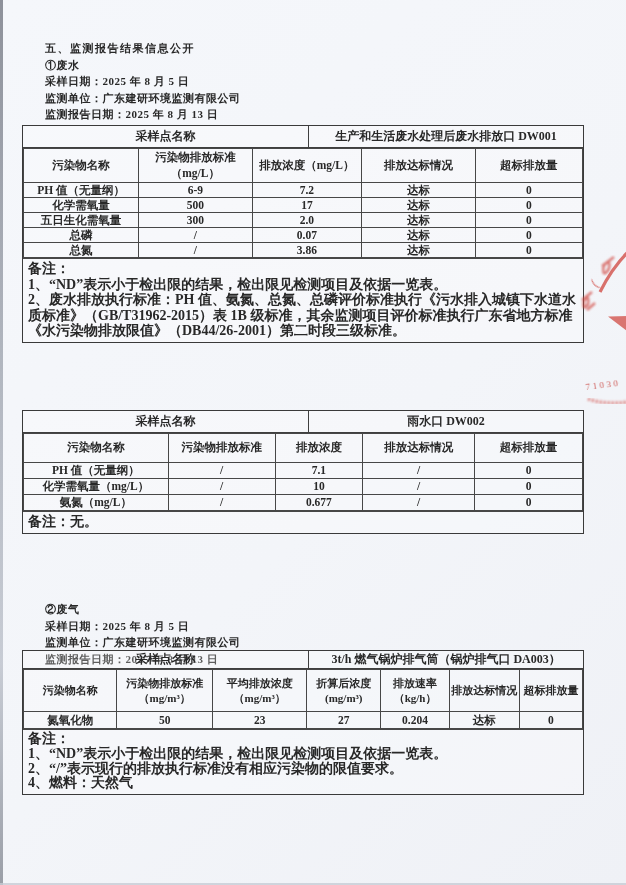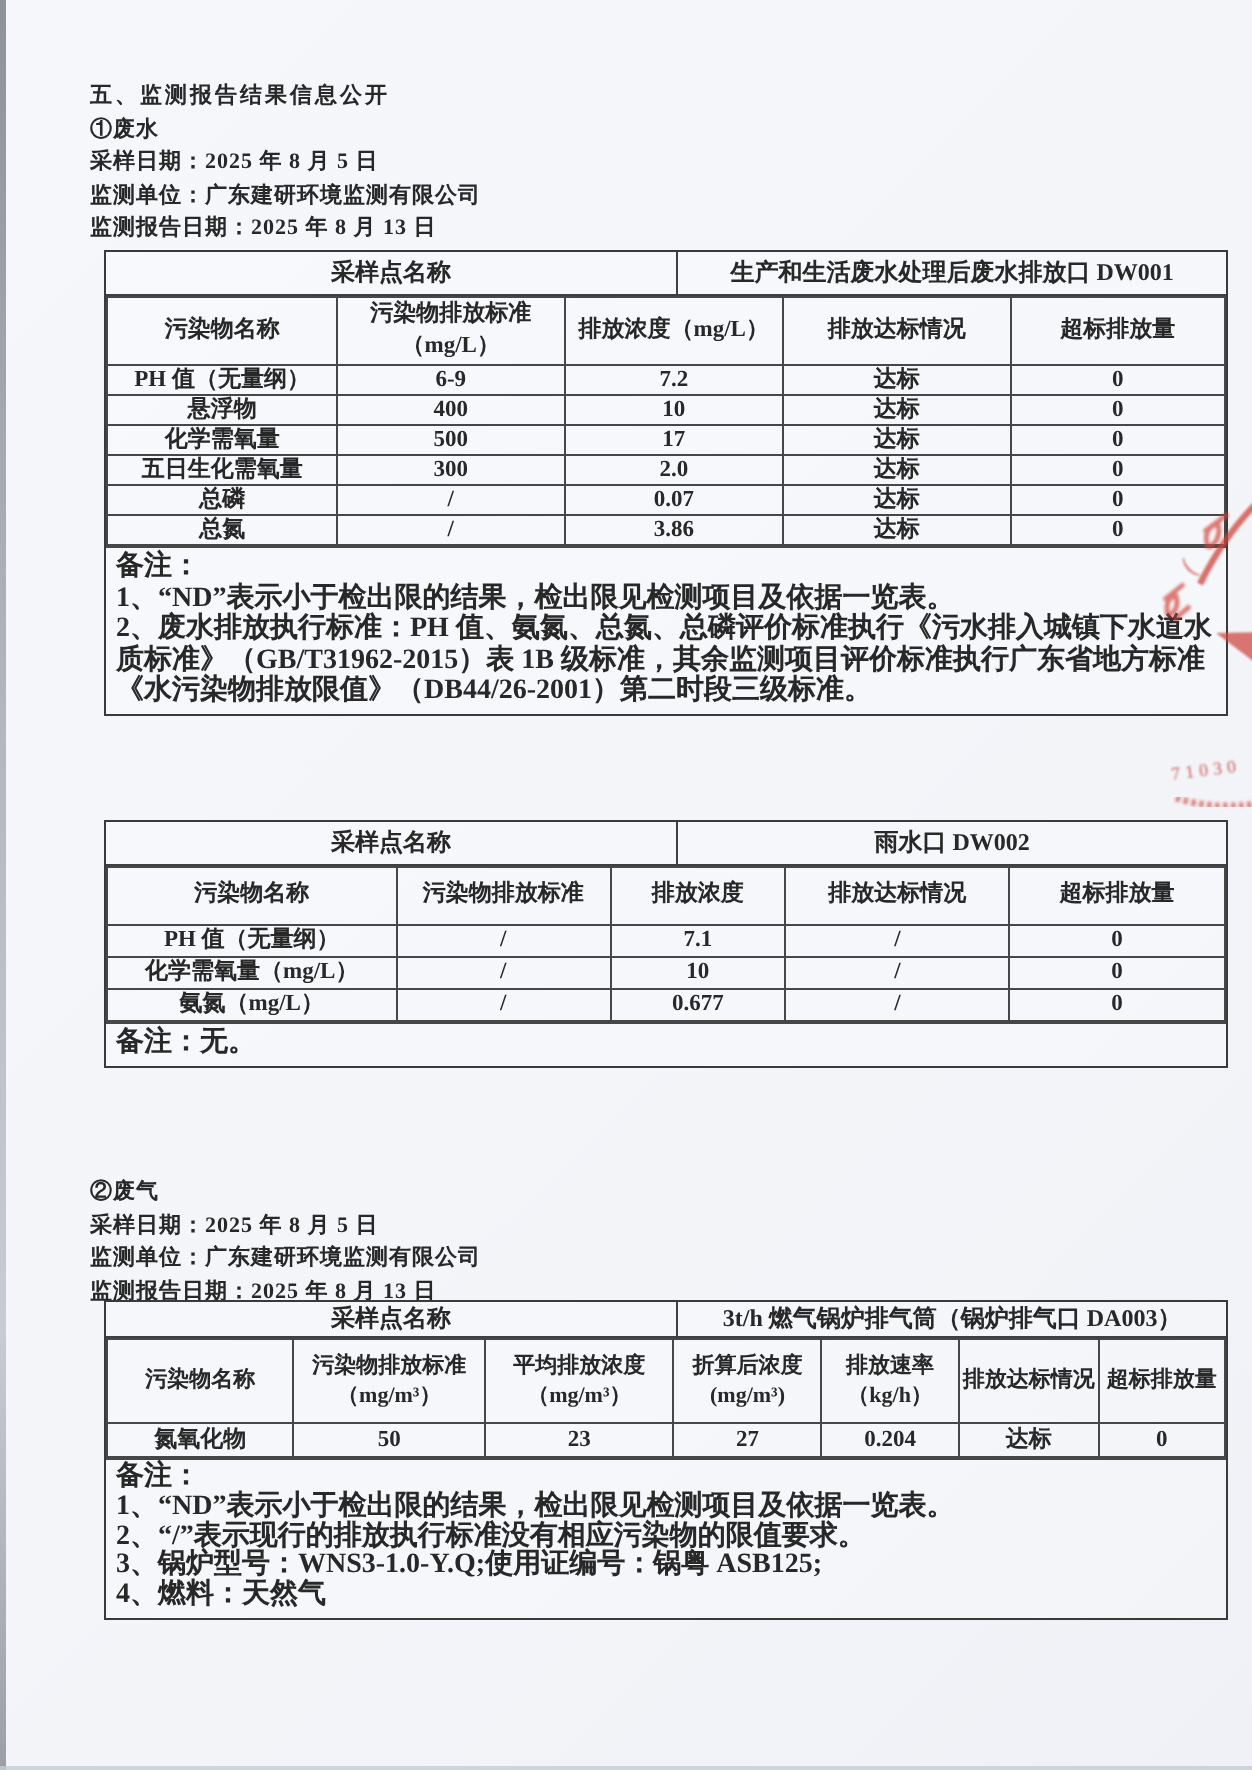--- a/index.html
+++ b/index.html
@@ -11,21 +11,21 @@
     font-family:"Liberation Serif","DejaVu Serif",serif;
     color:#282828;
   }
   .scan-edge-left{position:absolute;left:0;top:0;width:3px;height:885px;background:linear-gradient(180deg,#6b6f7a,#9aa0ab 40%,#b9bec8 75%,#7d828c);opacity:.75;}
   .scan-edge-bottom{position:absolute;left:0;bottom:0;width:626px;height:2px;background:#c7ccd4;opacity:.8;}
 
   .hblock{position:absolute;left:45px;width:540px;}
   .doc-line{height:16.5px;line-height:16.5px;font-size:11px;font-weight:600;letter-spacing:.5px;white-space:nowrap;}
   .doc-title{letter-spacing:1.5px;}
 
-  .tbl{position:absolute;left:52px;width:560px;border:1.6px solid #3a3a3a;background:rgba(255,255,255,.25);}
+  .tbl{position:absolute;left:22px;width:560px;border:1.6px solid #3a3a3a;background:rgba(255,255,255,.25);}
   .tbl-top{display:flex;border-bottom:1px solid #3f3f3f;font-size:12px;font-weight:600;}
   .tbl-top .cl{width:51%;border-right:1px solid #3f3f3f;display:flex;align-items:center;justify-content:center;}
   .tbl-top .cr{width:49%;display:flex;align-items:center;justify-content:center;white-space:nowrap;}
   table{width:100%;border-collapse:collapse;table-layout:fixed;}
   th,td{border:1px solid #474747;text-align:center;vertical-align:middle;font-weight:600;padding:0 1px;overflow:hidden;}
   th{font-size:11.5px;line-height:1.35;}
   td{font-size:11.5px;}
   .t1 .tbl-top{height:21px;}
   .t1 th{height:33px;}
   .t1 td{height:14px;line-height:14px;}
@@ -80,27 +80,20 @@
       </thead>
       <tbody>
           <tr>
             <td>PH 值（无量纲）</td>
             <td>6-9</td>
             <td>7.2</td>
             <td>达标</td>
             <td>0</td>
           </tr>
           <tr>
-            <td>悬浮物</td>
-            <td>400</td>
-            <td>10</td>
-            <td>达标</td>
-            <td>0</td>
-          </tr>
-          <tr>
             <td>化学需氧量</td>
             <td>500</td>
             <td>17</td>
             <td>达标</td>
             <td>0</td>
           </tr>
           <tr>
             <td>五日生化需氧量</td>
             <td>300</td>
             <td>2.0</td>
@@ -174,21 +167,21 @@
             <td>/</td>
             <td>0</td>
           </tr>
         </tbody>
     </table>
     <div class="tbl-notes">
         <div>备注：无。</div>
       </div>
   </div>
 
-  <div class="hblock" style="top:588px">
+  <div class="hblock" style="top:601px">
     <div class="doc-line">②废气</div>
     <div class="doc-line">采样日期：2025 年 8 月 5 日</div>
     <div class="doc-line">监测单位：广东建研环境监测有限公司</div>
     <div class="doc-line">监测报告日期：2025 年 8 月 13 日</div>
   </div>
 
   <div class="tbl t3" style="top:650px">
     <div class="tbl-top">
       <div class="cl">采样点名称</div>
       <div class="cr">3t/h 燃气锅炉排气筒（锅炉排气口 DA003）</div>
@@ -223,21 +216,20 @@
             <td>0.204</td>
             <td>达标</td>
             <td>0</td>
           </tr>
         </tbody>
     </table>
     <div class="tbl-notes">
         <div>备注：</div>
         <div>1、“ND”表示小于检出限的结果，检出限见检测项目及依据一览表。</div>
         <div>2、“/”表示现行的排放执行标准没有相应污染物的限值要求。</div>
-        <div>3、锅炉型号：WNS3-1.0-Y.Q;使用证编号：锅粤 ASB125;</div>
         <div>4、燃料：天然气</div>
       </div>
   </div>
 
   <svg class="stamp" viewBox="0 0 66 200">
     <defs>
       <filter id="blur1">
           <feGaussianBlur stdDeviation="0.45"></feGaussianBlur>
         </filter>
       <filter id="blur2">

